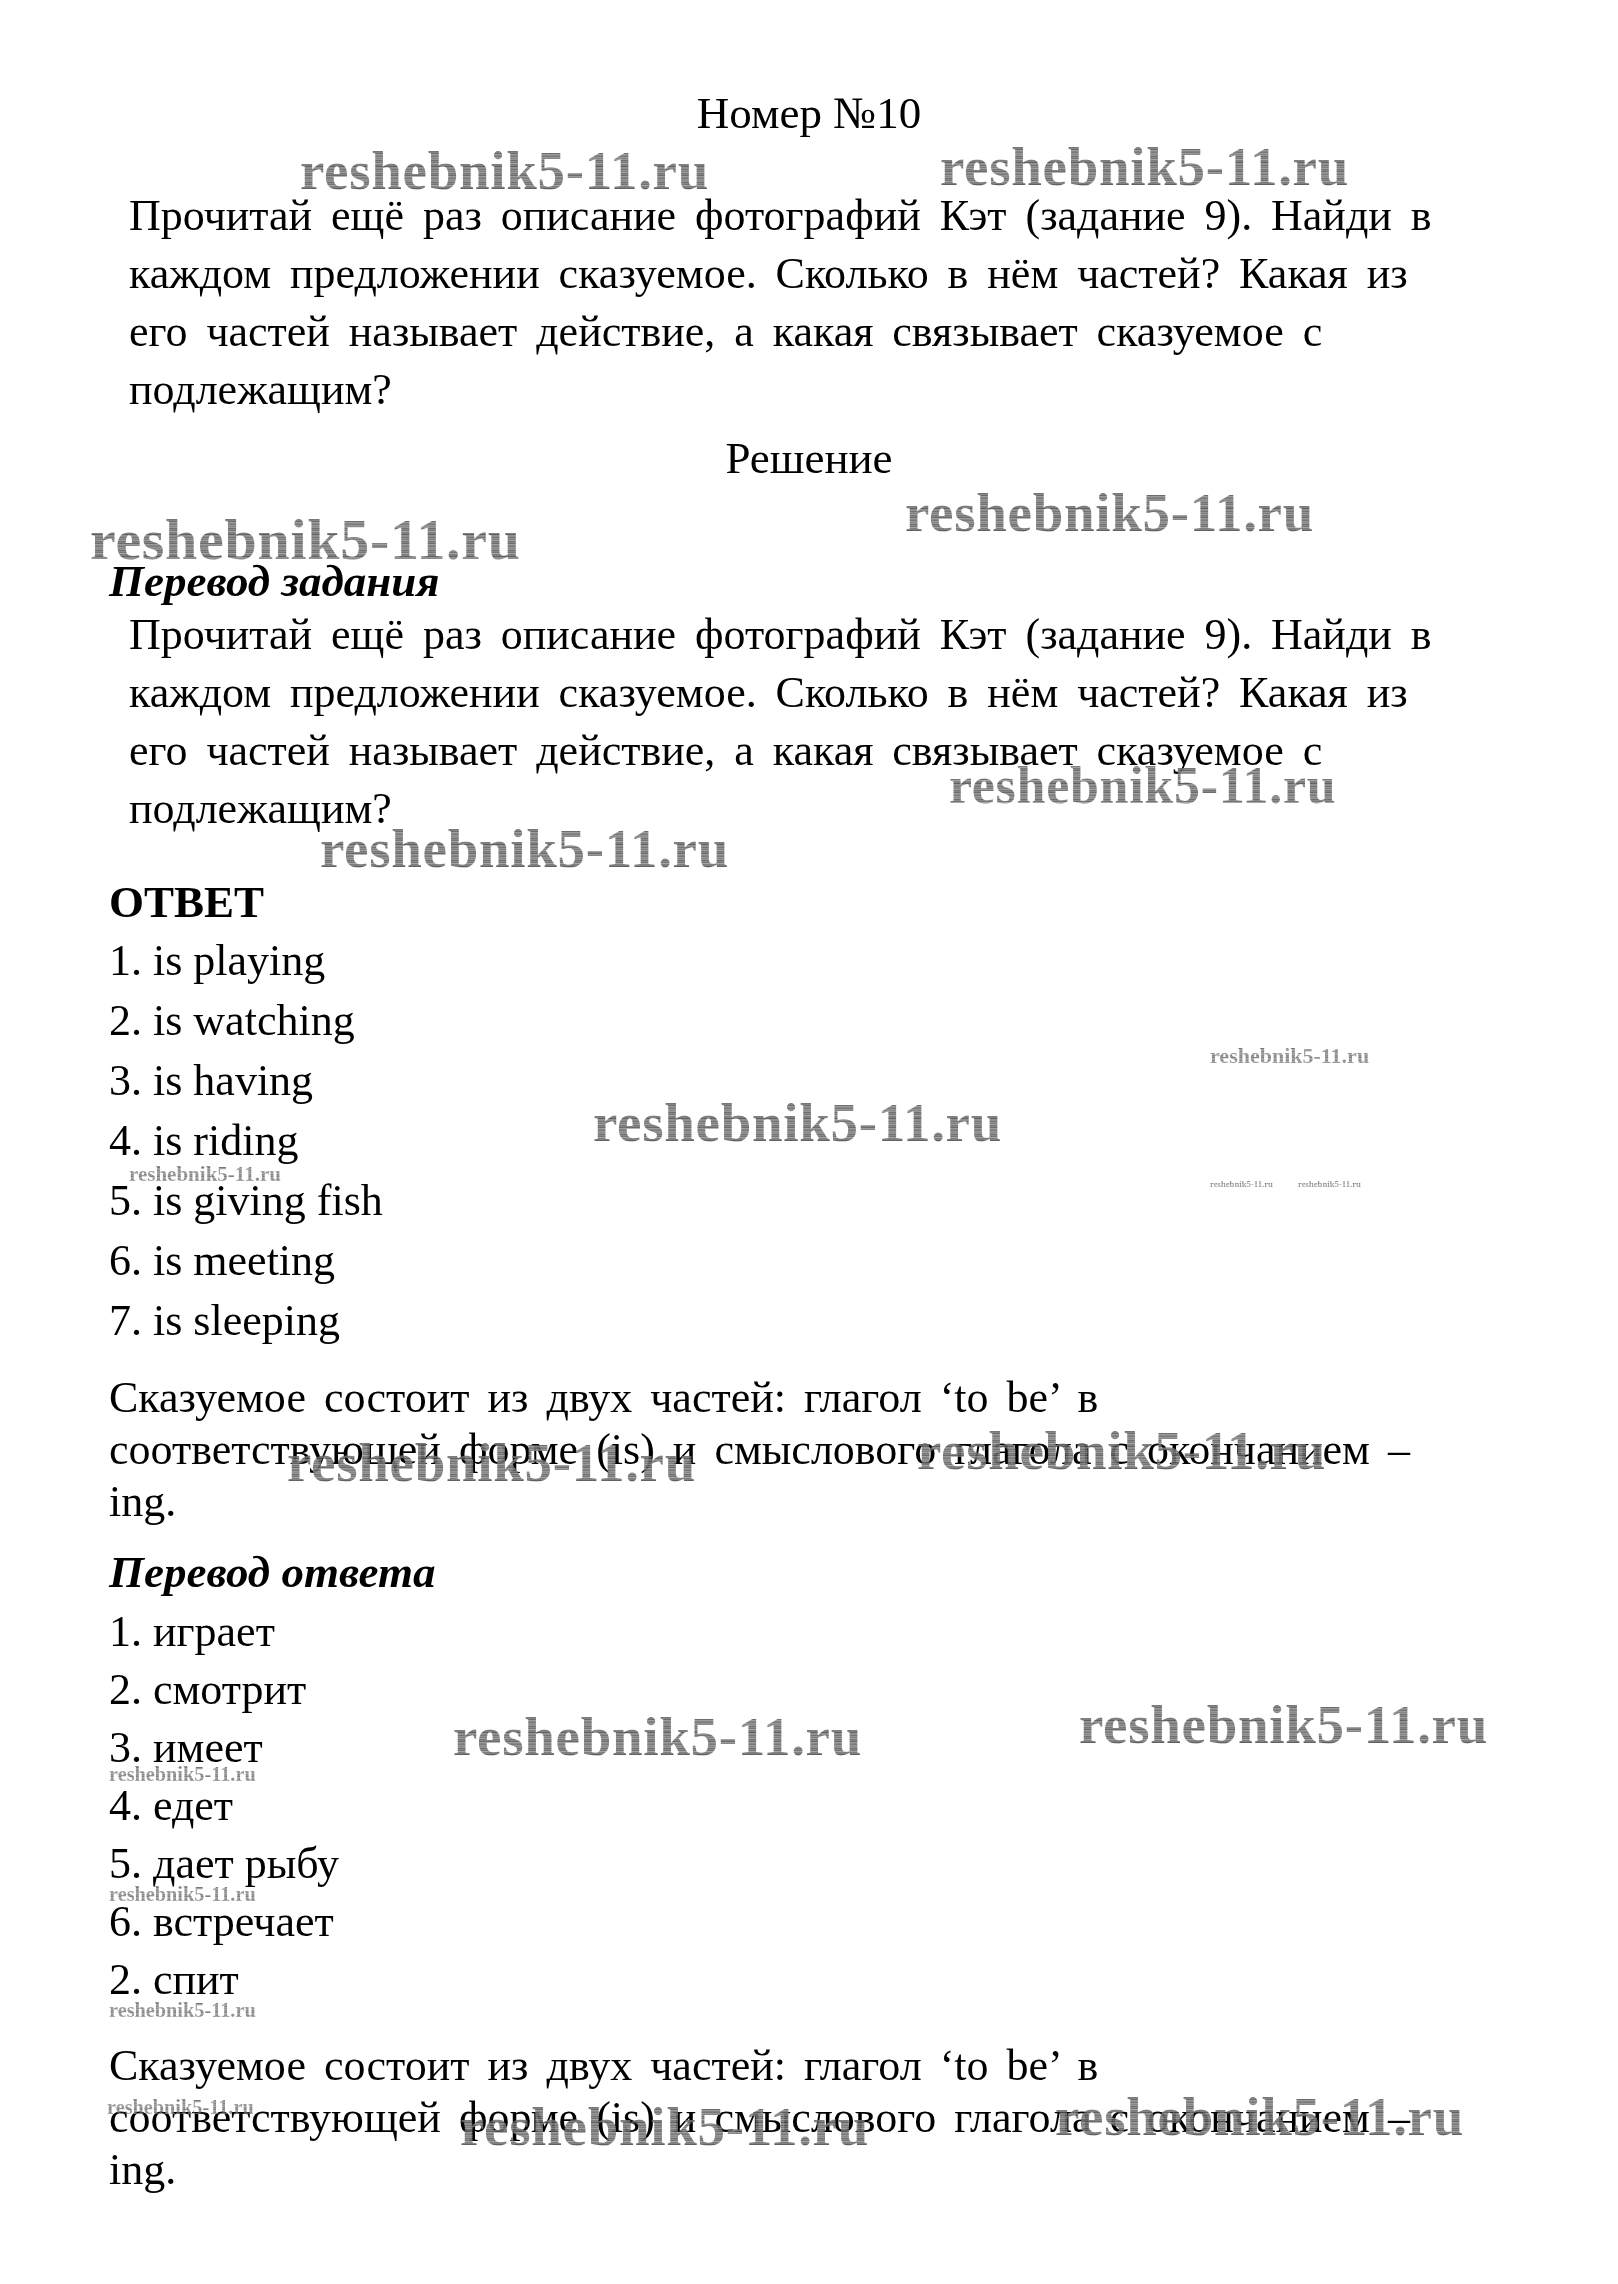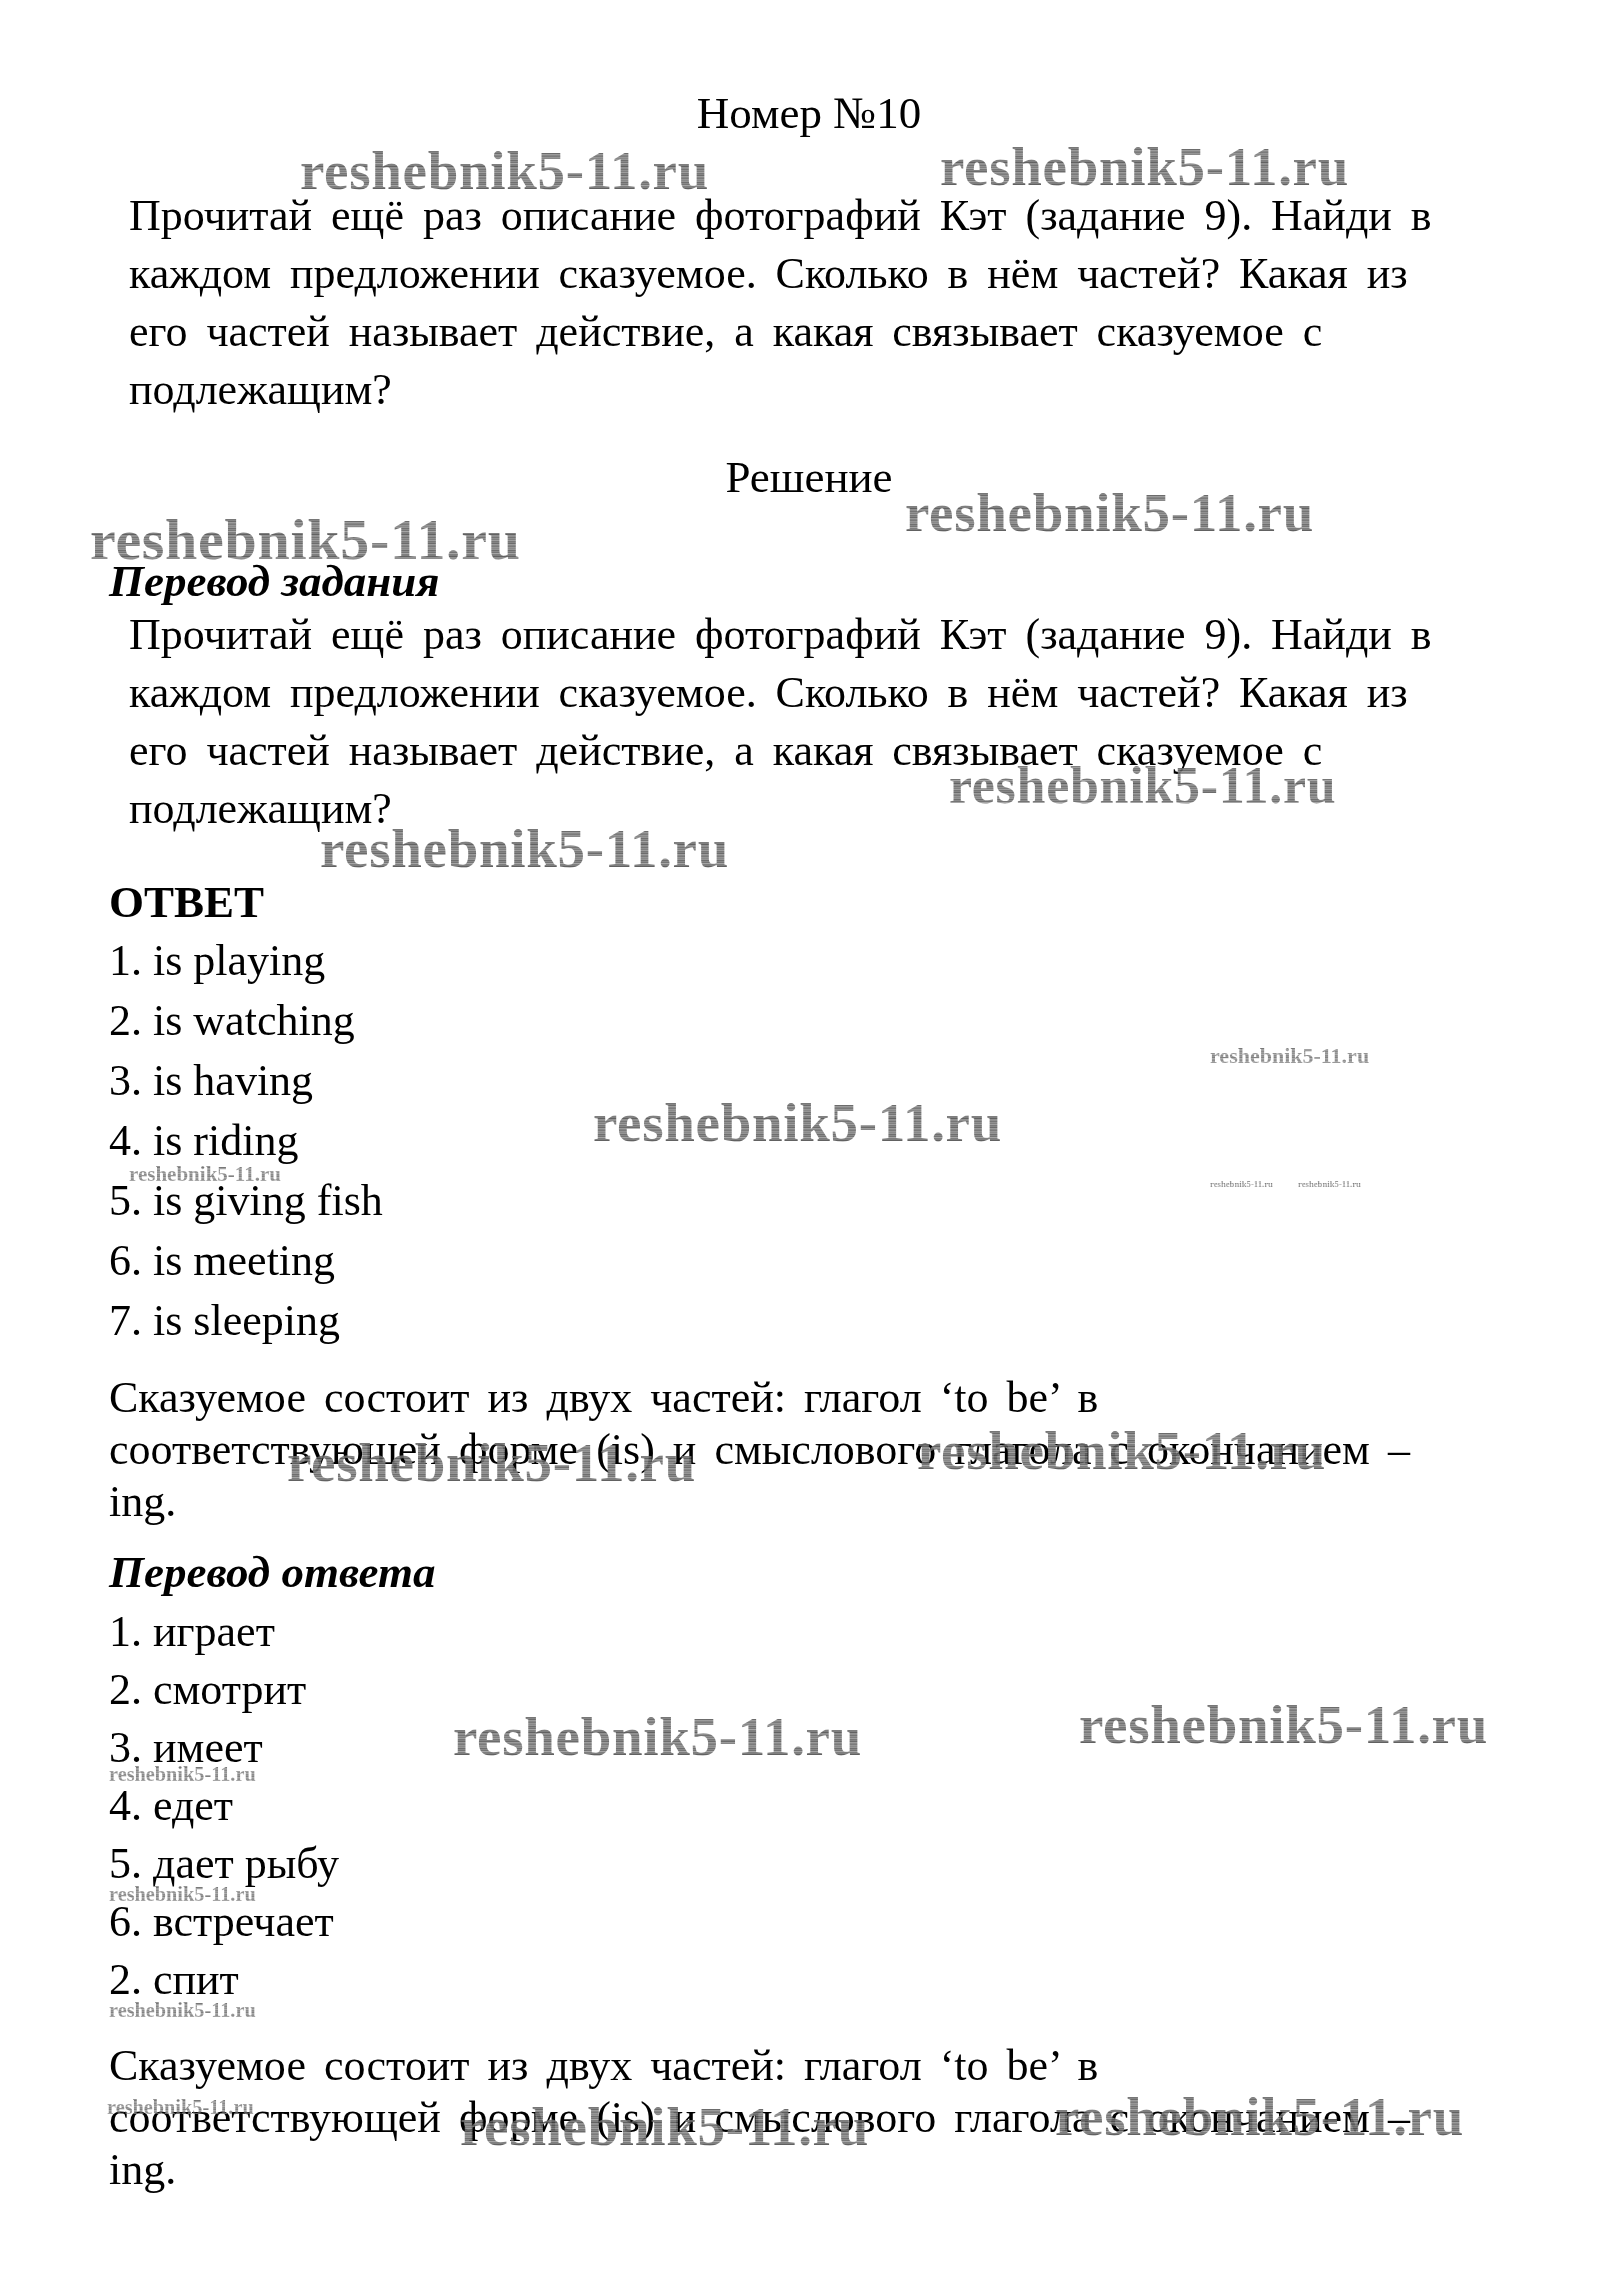--- a/index.html
+++ b/index.html
@@ -85,21 +85,21 @@
   <div class="wm wm-lg" style="left:300px; top:140px;">reshebnik5-11.ru</div>
   <div class="wm wm-lg" style="left:940px; top:136px;">reshebnik5-11.ru</div>
 
   <div class="abs body-text" style="left:109px; top:187px;">
     <div>Прочитай ещё раз описание фотографий Кэт (задание 9). Найди в</div>
     <div>каждом предложении сказуемое. Сколько в нём частей? Какая из</div>
     <div>его частей называет действие, а какая связывает сказуемое с</div>
     <div>подлежащим?</div>
   </div>
 
-  <div class="abs center-line heading" style="top:450px;">Решение</div>
+  <div class="abs center-line heading" style="top:431px;">Решение</div>
 
   <div class="wm wm-lg" style="left:905px; top:482px;">reshebnik5-11.ru</div>
   <div class="wm wm-xl" style="left:90px; top:508px;">reshebnik5-11.ru</div>
 
   <div class="abs heading heading-bi" style="left:109px; top:554px;">Перевод задания</div>
 
   <div class="abs body-text" style="left:109px; top:606px;">
     <div>Прочитай ещё раз описание фотографий Кэт (задание 9). Найди в</div>
     <div>каждом предложении сказуемое. Сколько в нём частей? Какая из</div>
     <div>его частей называет действие, а какая связывает сказуемое с</div>

